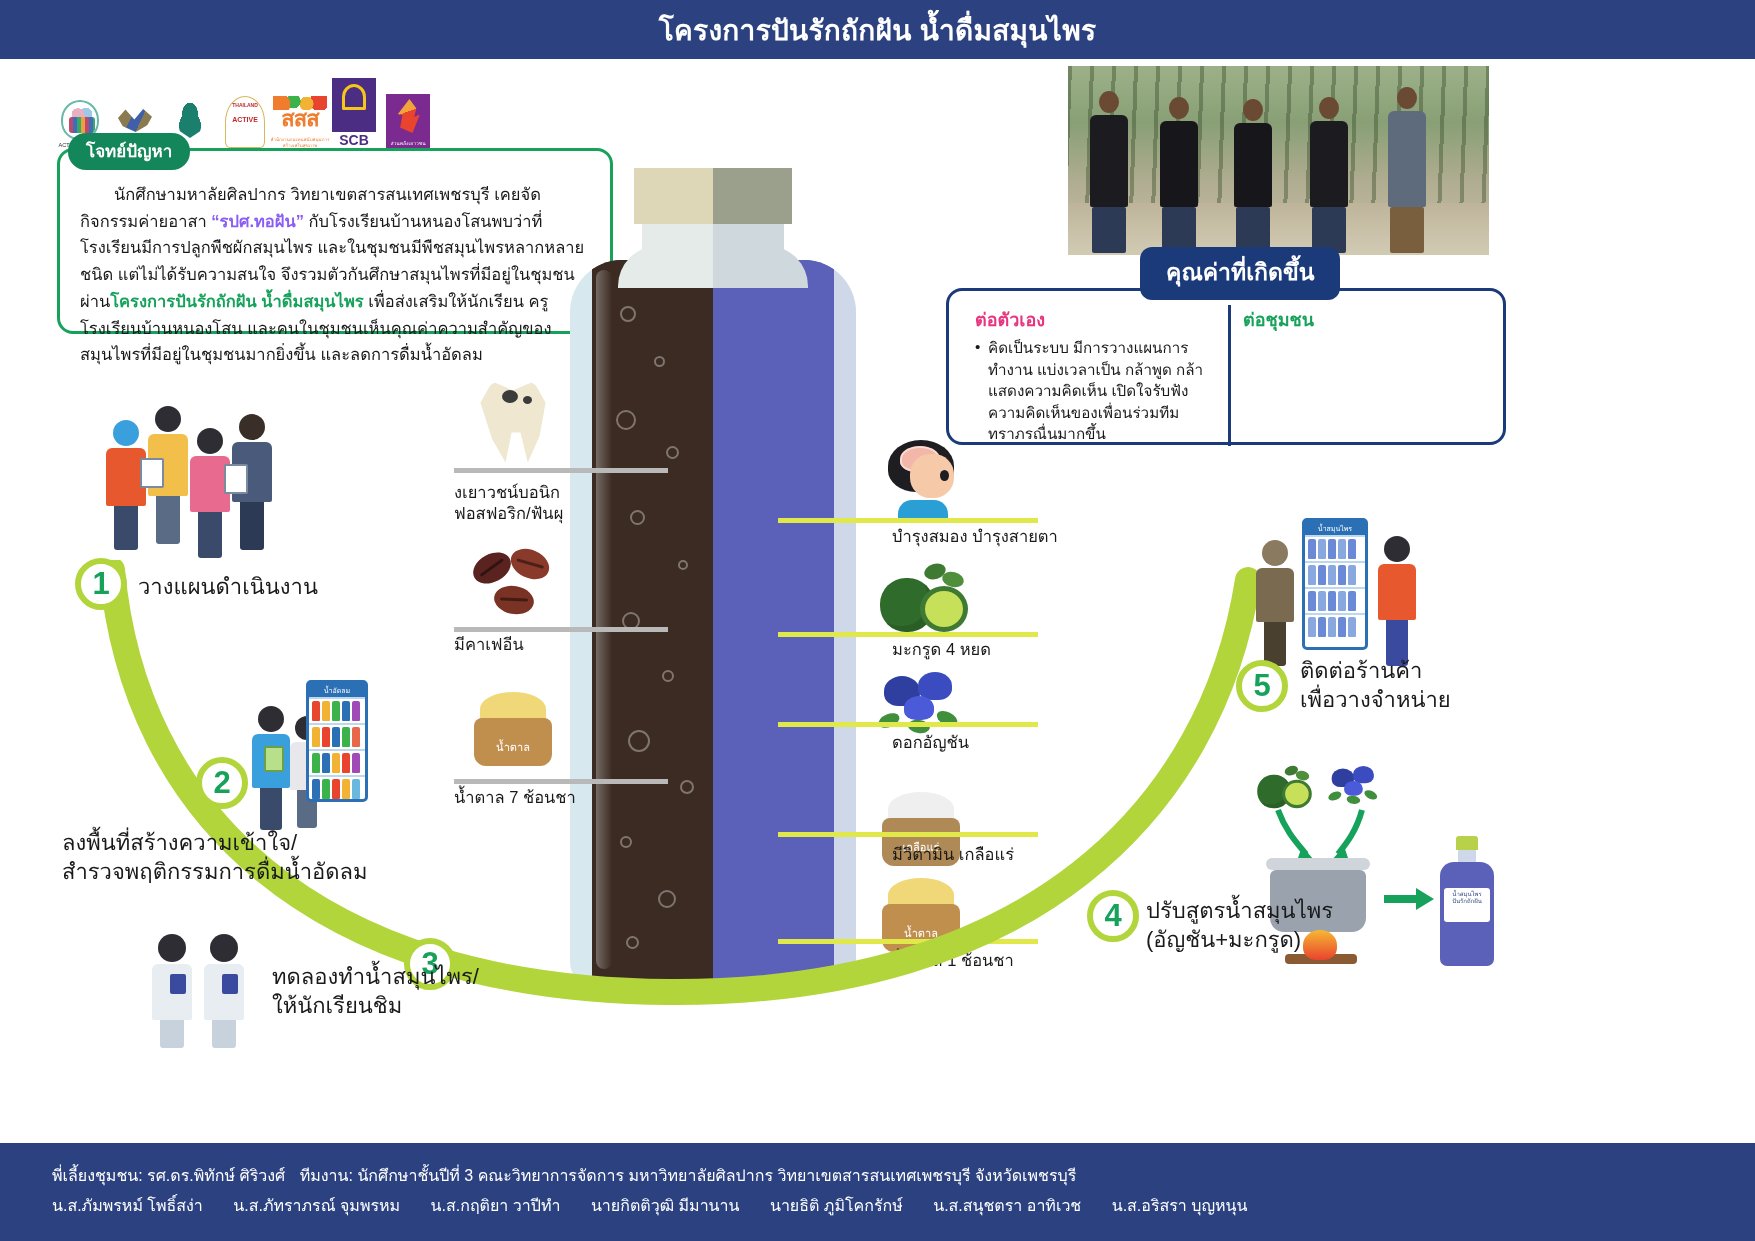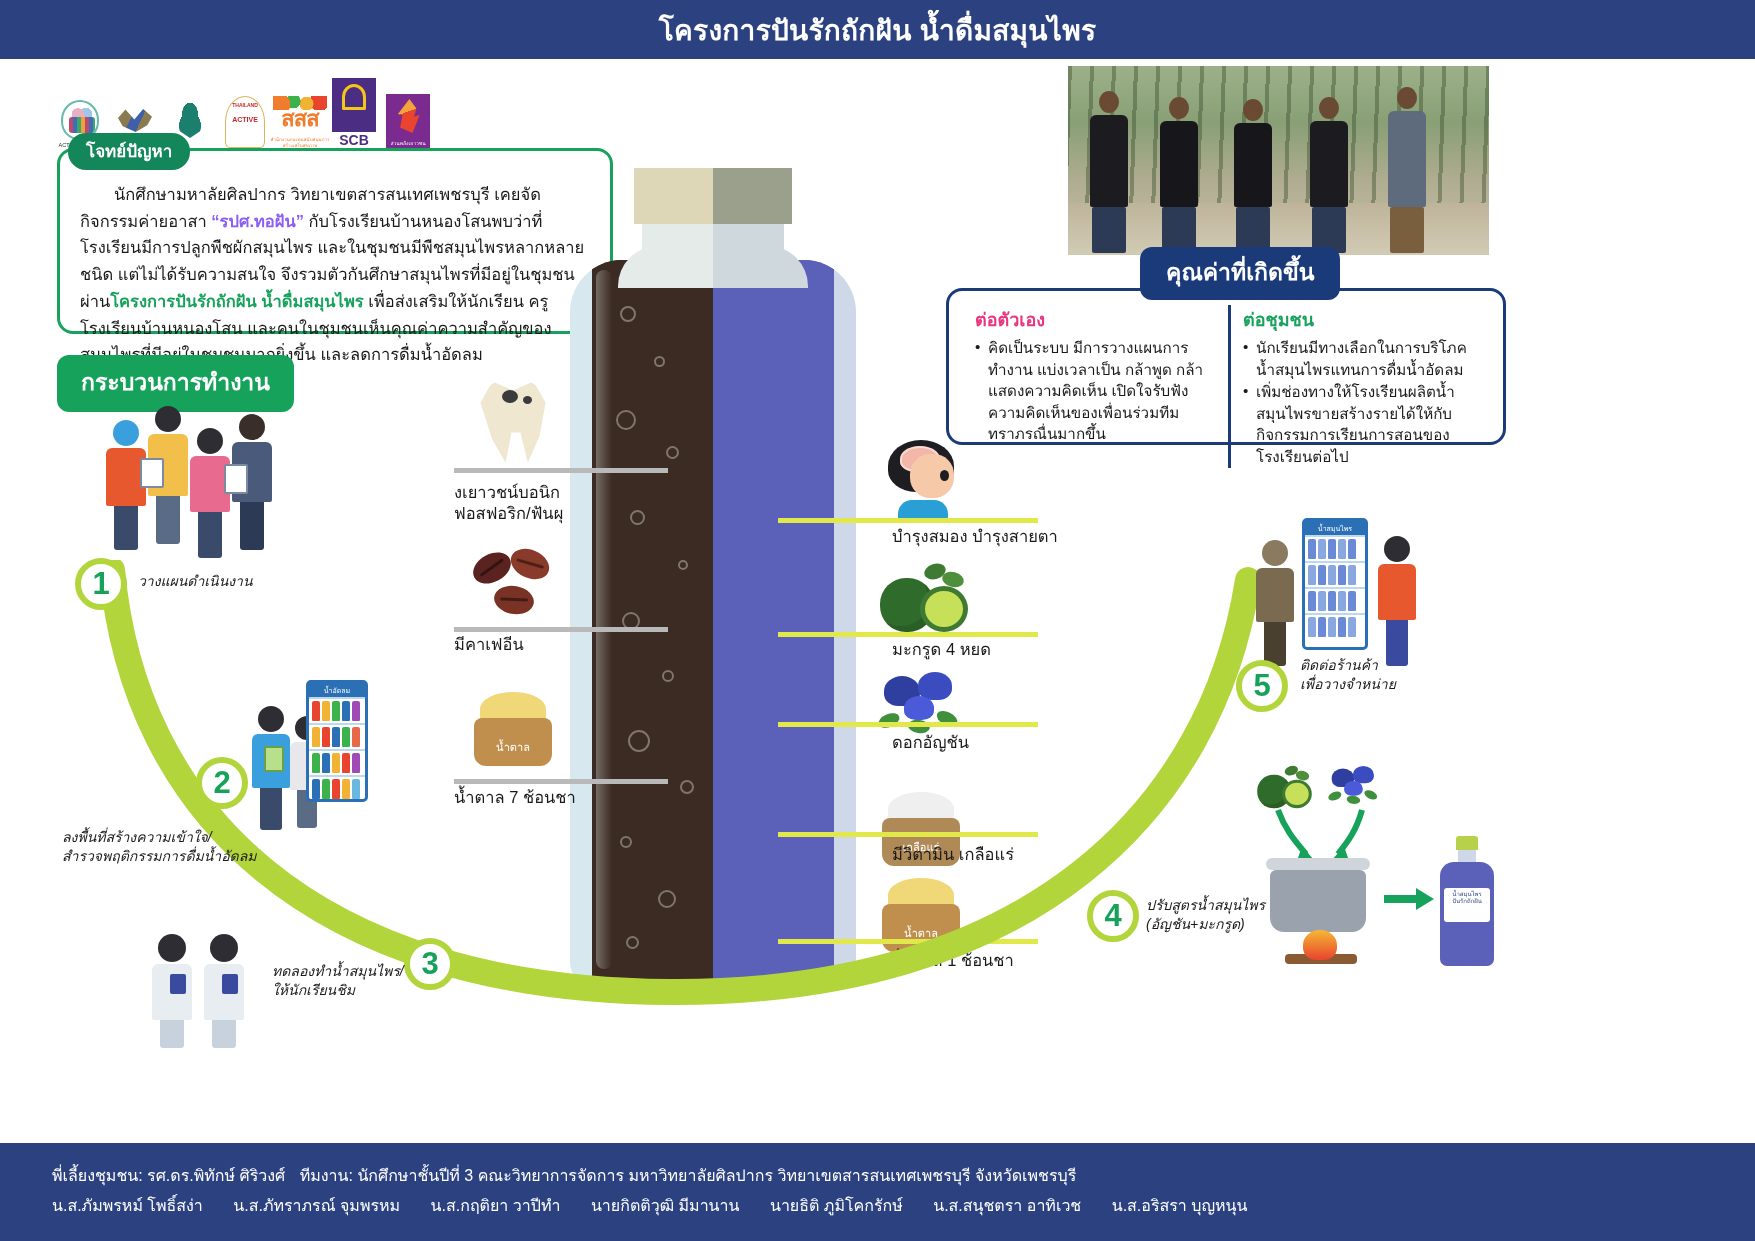--- a/index.html
+++ b/index.html
@@ -221,21 +221,21 @@
 
   
   .arc-svg { position: absolute; left: 60px; top: 560px; width: 1230px; height: 490px; }
 
   
   .step-circle {
     position: absolute; width: 52px; height: 52px; border-radius: 50%;
     background: #fff; border: 6px solid #b2d53c; color: #17a25c;
     font-size: 31px; font-weight: bold; display: flex; align-items: center; justify-content: center;
   }
-  .step-label { position: absolute; font-size: 14px; color: #1a1a1a; line-height: 1.34; font-style: italic; }
+  .step-label { position: absolute; font-size: 22px; color: #1a1a1a; line-height: 1.34; }
 
   
   .ill { position: absolute; }
   .fig { position: absolute; }
   .fig .h { border-radius: 50%; margin: 0 auto; }
   .fig .b { border-radius: 6px 6px 2px 2px; margin: 2px auto 0; }
   .fig .l { width: 60%; margin: 0 auto; border-radius: 0 0 3px 3px; }
 
   
   .fridge { position: absolute; background: #fff; border: 3px solid #2b6fb5; border-radius: 5px; }
@@ -323,21 +323,20 @@
     </div>
   </div>
 
   <div class="problem-box">
     <div class="problem-tag">โจทย์ปัญหา</div>
     <div class="problem-text">
       <span>นักศึกษามหาลัยศิลปากร วิทยาเขตสารสนเทศเพชรบุรี เคยจัดกิจกรรมค่ายอาสา </span><span class="hl-green">“รปศ.ทอฝัน”</span><span> กับโรงเรียนบ้านหนองโสนพบว่าที่โรงเรียนมีการปลูกพืชผักสมุนไพร และในชุมชนมีพืชสมุนไพรหลากหลายชนิด แต่ไม่ได้รับความสนใจ จึงรวมตัวกันศึกษาสมุนไพรที่มีอยู่ในชุมชน ผ่าน</span><span class="hl-green2">โครงการปันรักถักฝัน น้ำดื่มสมุนไพร</span><span> เพื่อส่งเสริมให้นักเรียน ครูโรงเรียนบ้านหนองโสน และคนในชุมชนเห็นคุณค่าความสำคัญของสมุนไพรที่มีอยู่ในชุมชนมากยิ่งขึ้น และลดการดื่มน้ำอัดลม</span>
     </div>
   </div>
 
-  <div class="process-title">กระบวนการทำงาน</div>
 
   <div class="team-photo">
     <div class="tp-trees"></div>
       <div class="tp-ground"></div>
     <div class="person pA">
         <div class="p-head"></div>
         <div class="p-body"></div>
         <div class="p-legs"></div>
       </div>
     <div class="person pB">
@@ -365,24 +364,20 @@
   <div class="value-box">
     <div class="value-cols">
       <div class="vcol left">
         <div class="vhead self">ต่อตัวเอง</div>
         <ul class="vlist">
           <li>คิดเป็นระบบ มีการวางแผนการทำงาน แบ่งเวลาเป็น กล้าพูด กล้าแสดงความคิดเห็น เปิดใจรับฟังความคิดเห็นของเพื่อนร่วมทีม ทราภรณื่นมากขึ้น</li>
         </ul>
       </div>
       <div class="vcol right">
         <div class="vhead comm">ต่อชุมชน</div>
-        <ul class="vlist">
-          <li>นักเรียนมีทางเลือกในการบริโภคน้ำสมุนไพรแทนการดื่มน้ำอัดลม</li>
-          <li>เพิ่มช่องทางให้โรงเรียนผลิตน้ำสมุนไพรขายสร้างรายได้ให้กับกิจกรรมการเรียนการสอนของโรงเรียนต่อไป</li>
-        </ul>
       </div>
     </div>
   </div>
   <div class="value-tag">คุณค่าที่เกิดขึ้น</div>
 
   <div class="bottle-wrap">
     <div class="b-cap-l"></div>
     <div class="b-cap-r"></div>
     <div class="b-neck-l"></div>
     <div class="b-neck-r"></div>

